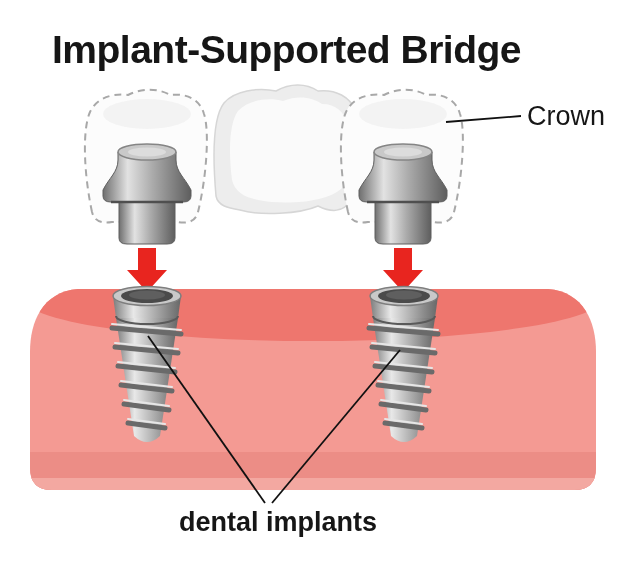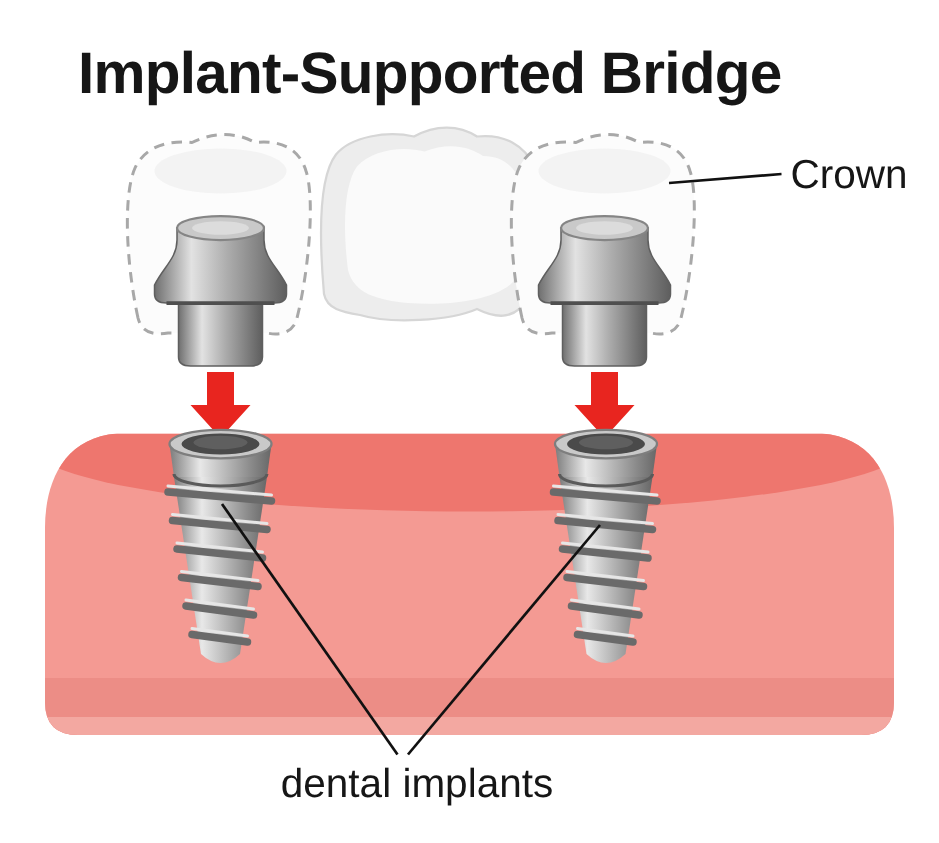--- a/index.html
+++ b/index.html
@@ -20,21 +20,21 @@
     white-space:nowrap;
     margin-left:44px;
   }
   .diagram-label{
     position:absolute;
     font-size:27px;
     color:var(--text,#161616);
     text-align:center;
   }
   #crown-label{ left:527px; top:101px; }
-  #implants-label{ left:0; top:507px; width:556px; text-align:center; }
+  #implants-label{ left:0; top:507px; width:556px; text-align:center;font-weight:bold; }
   svg{ position:absolute; left:0; top:0; }
 </style>
 </head>
 <body>
 
 <div id="stage">
 
   <h1 id="title">Implant-Supported Bridge</h1>
 
   <svg width="626" height="562" viewBox="0 0 626 562">

